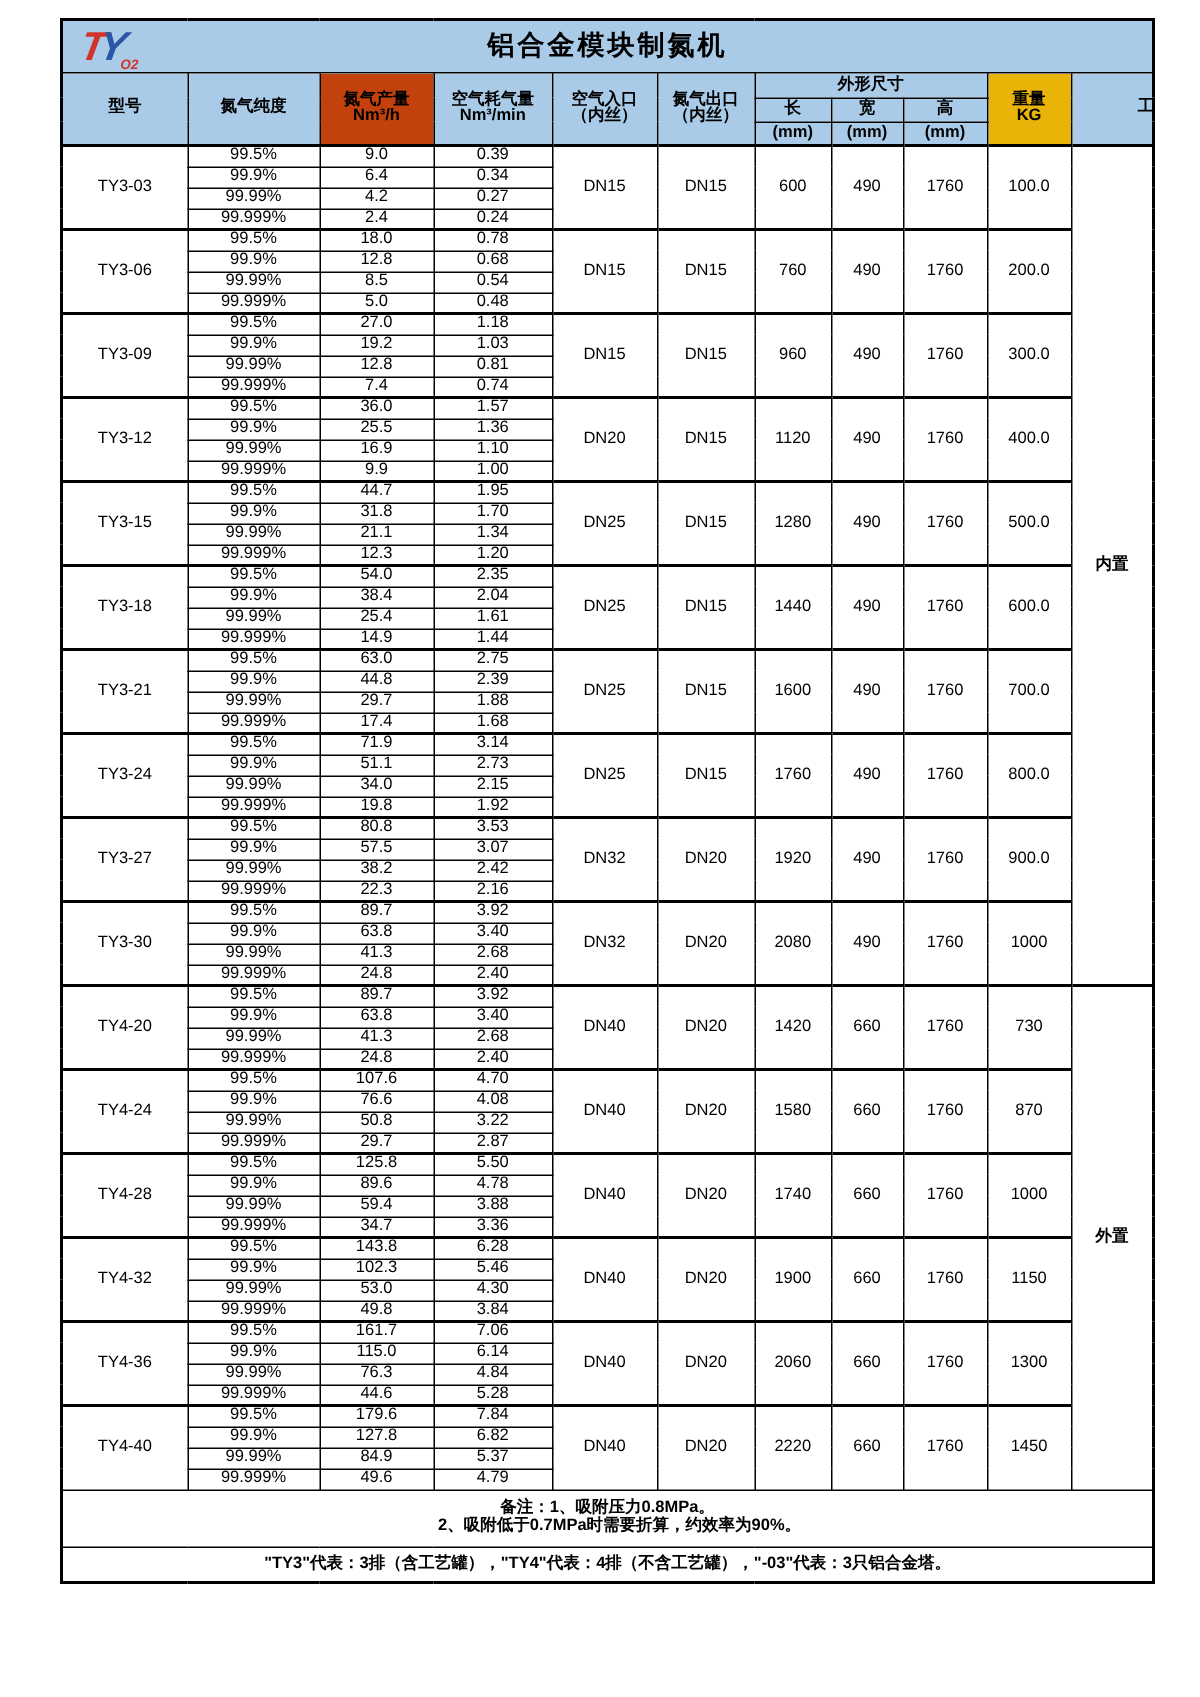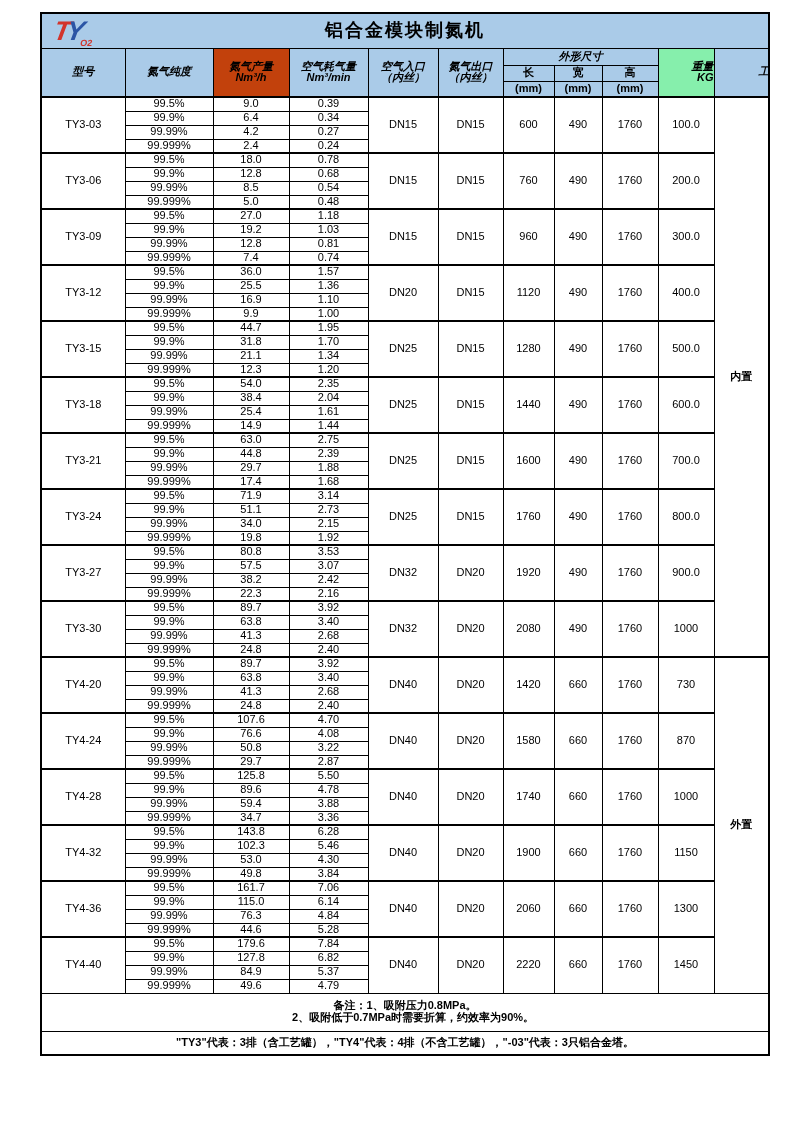--- a/index.html
+++ b/index.html
@@ -30,21 +30,21 @@
     line-height: 30px; text-align: left;
   }
   .logo-t { font-size: 27px; letter-spacing: -4px; }
   .logo-y { font-size: 27px; }
   .logo-sub {
     font-size: 9px; font-weight: bold; font-style: normal;
     position: relative; top: 6px; left: -2px; border-bottom: 2px solid;
     letter-spacing: 0;
   }
   
-  td.hdr { font-weight: bold; font-size: 12px; font-style: italic; }
+  td.hdr { font-weight: bold; font-size: 12px; }
   td.hdr .unit { font-weight: bold; font-size: 11px; }
   tr.hrowA { height: 17px; }
   tr.hrowB { height: 16px; }
   tr.hrowC { height: 16px; }
   td.hdr-sub { font-weight: bold; font-size: 11px; }
   
   tbody.data tr { height: 14px; }
   tr.group-start td { border-top: 2px solid #000; }
   td.model-cell { font-size: 11.5px; }
   td.tank-cell { font-size: 13px; font-weight: bold; }
@@ -100,21 +100,21 @@
         </td>
         <td class="hdr blue-bg" rowspan="3" style="background: rgb(170, 203, 232);">
           <div>空气入口</div>
           <div>（内丝）</div>
         </td>
         <td class="hdr blue-bg" rowspan="3" style="background: rgb(170, 203, 232);">
           <div>氮气出口</div>
           <div>（内丝）</div>
         </td>
         <td class="hdr blue-bg" colspan="3" style="background: rgb(170, 203, 232);">外形尺寸</td>
-        <td class="hdr blue-bg" rowspan="3" style="background: #86efac; text-align: right;">
+        <td class="hdr blue-bg" rowspan="3" style="background: #eab308;">
           <div>重量</div>
           <div>KG</div>
         </td>
         <td class="hdr blue-bg" rowspan="3" style="background: rgb(170, 203, 232); padding-left: 44px;">工艺罐</td>
       </tr>
       <tr class="hrowB">
         <td class="hdr-sub blue-bg" style="background: rgb(170, 203, 232);">长</td>
         <td class="hdr-sub blue-bg" style="background: rgb(170, 203, 232);">宽</td>
         <td class="hdr-sub blue-bg" style="background: rgb(170, 203, 232);">高</td>
       </tr>

